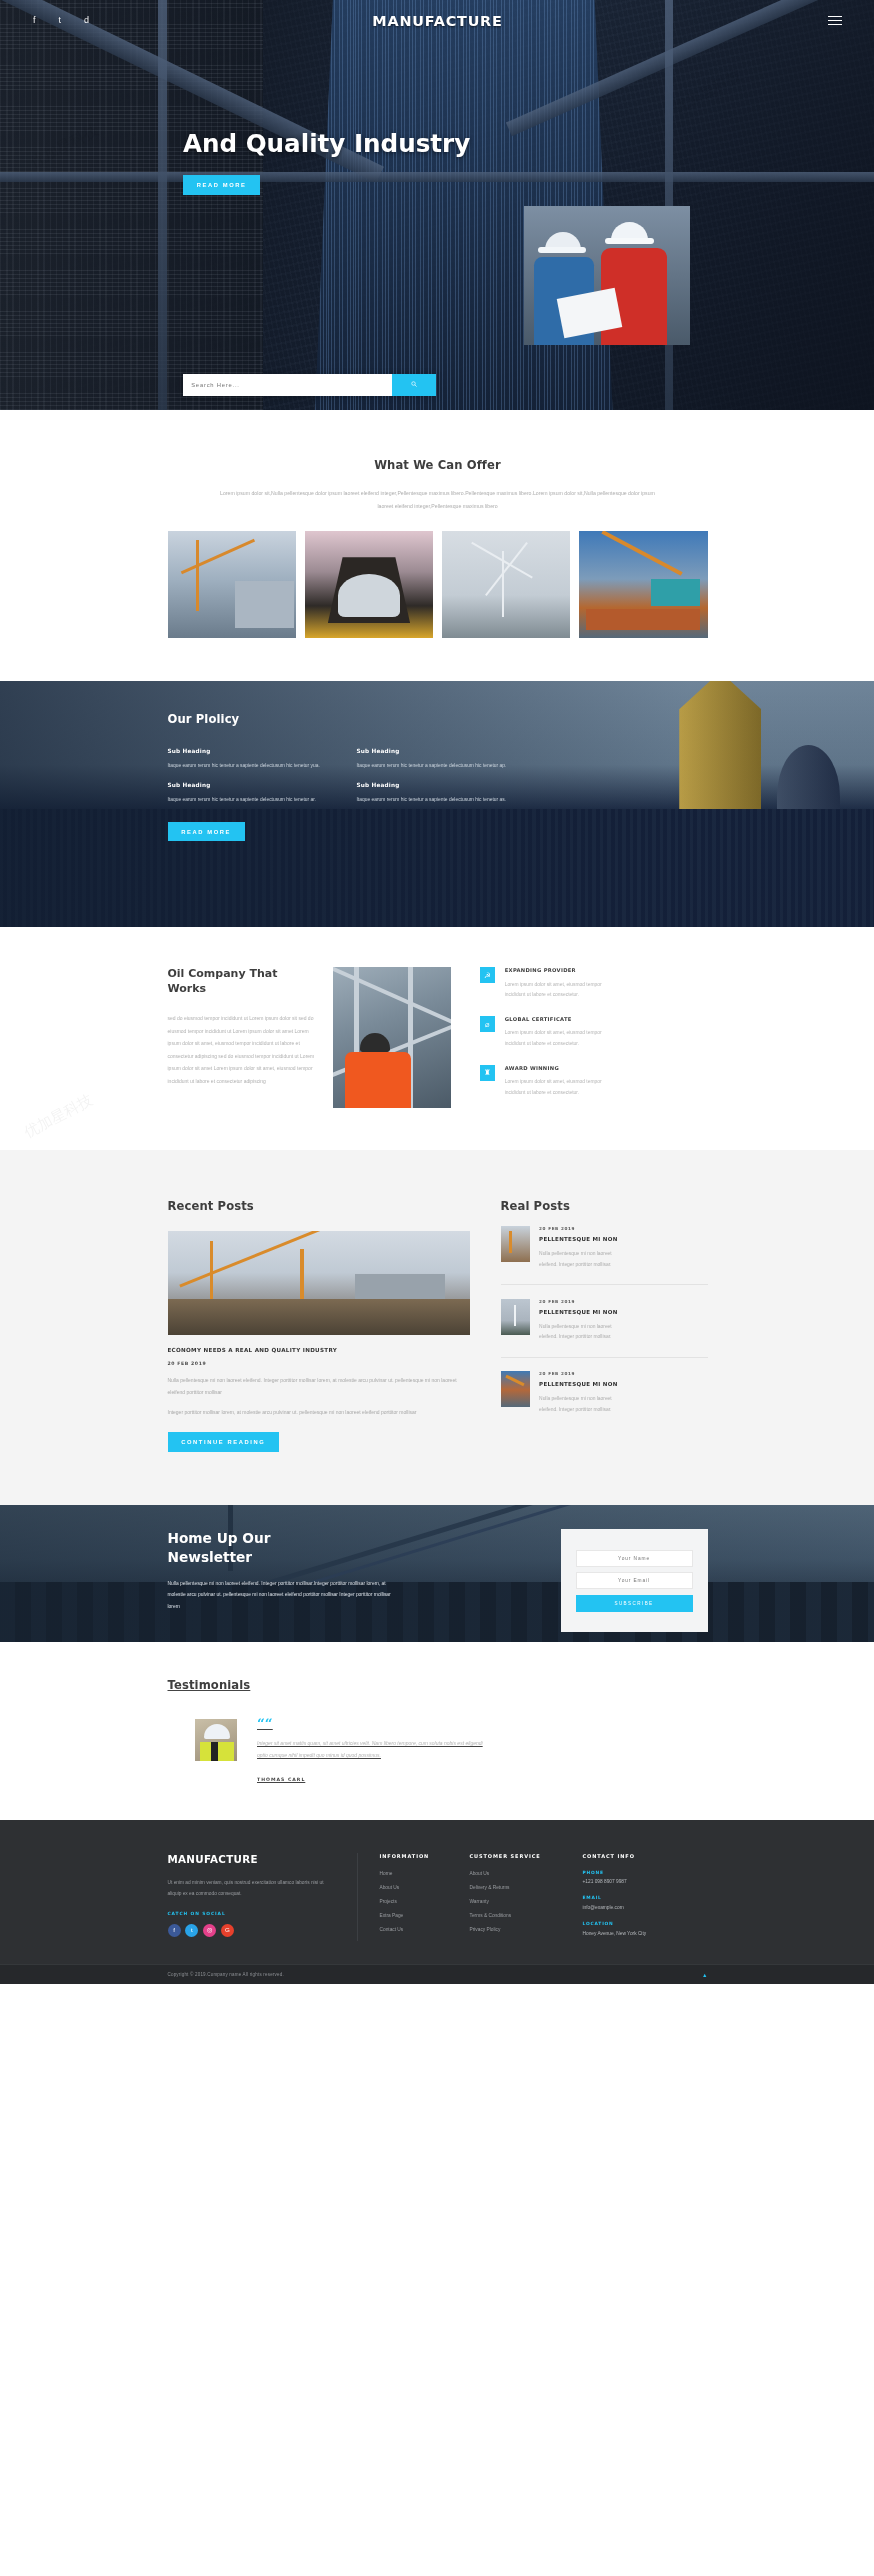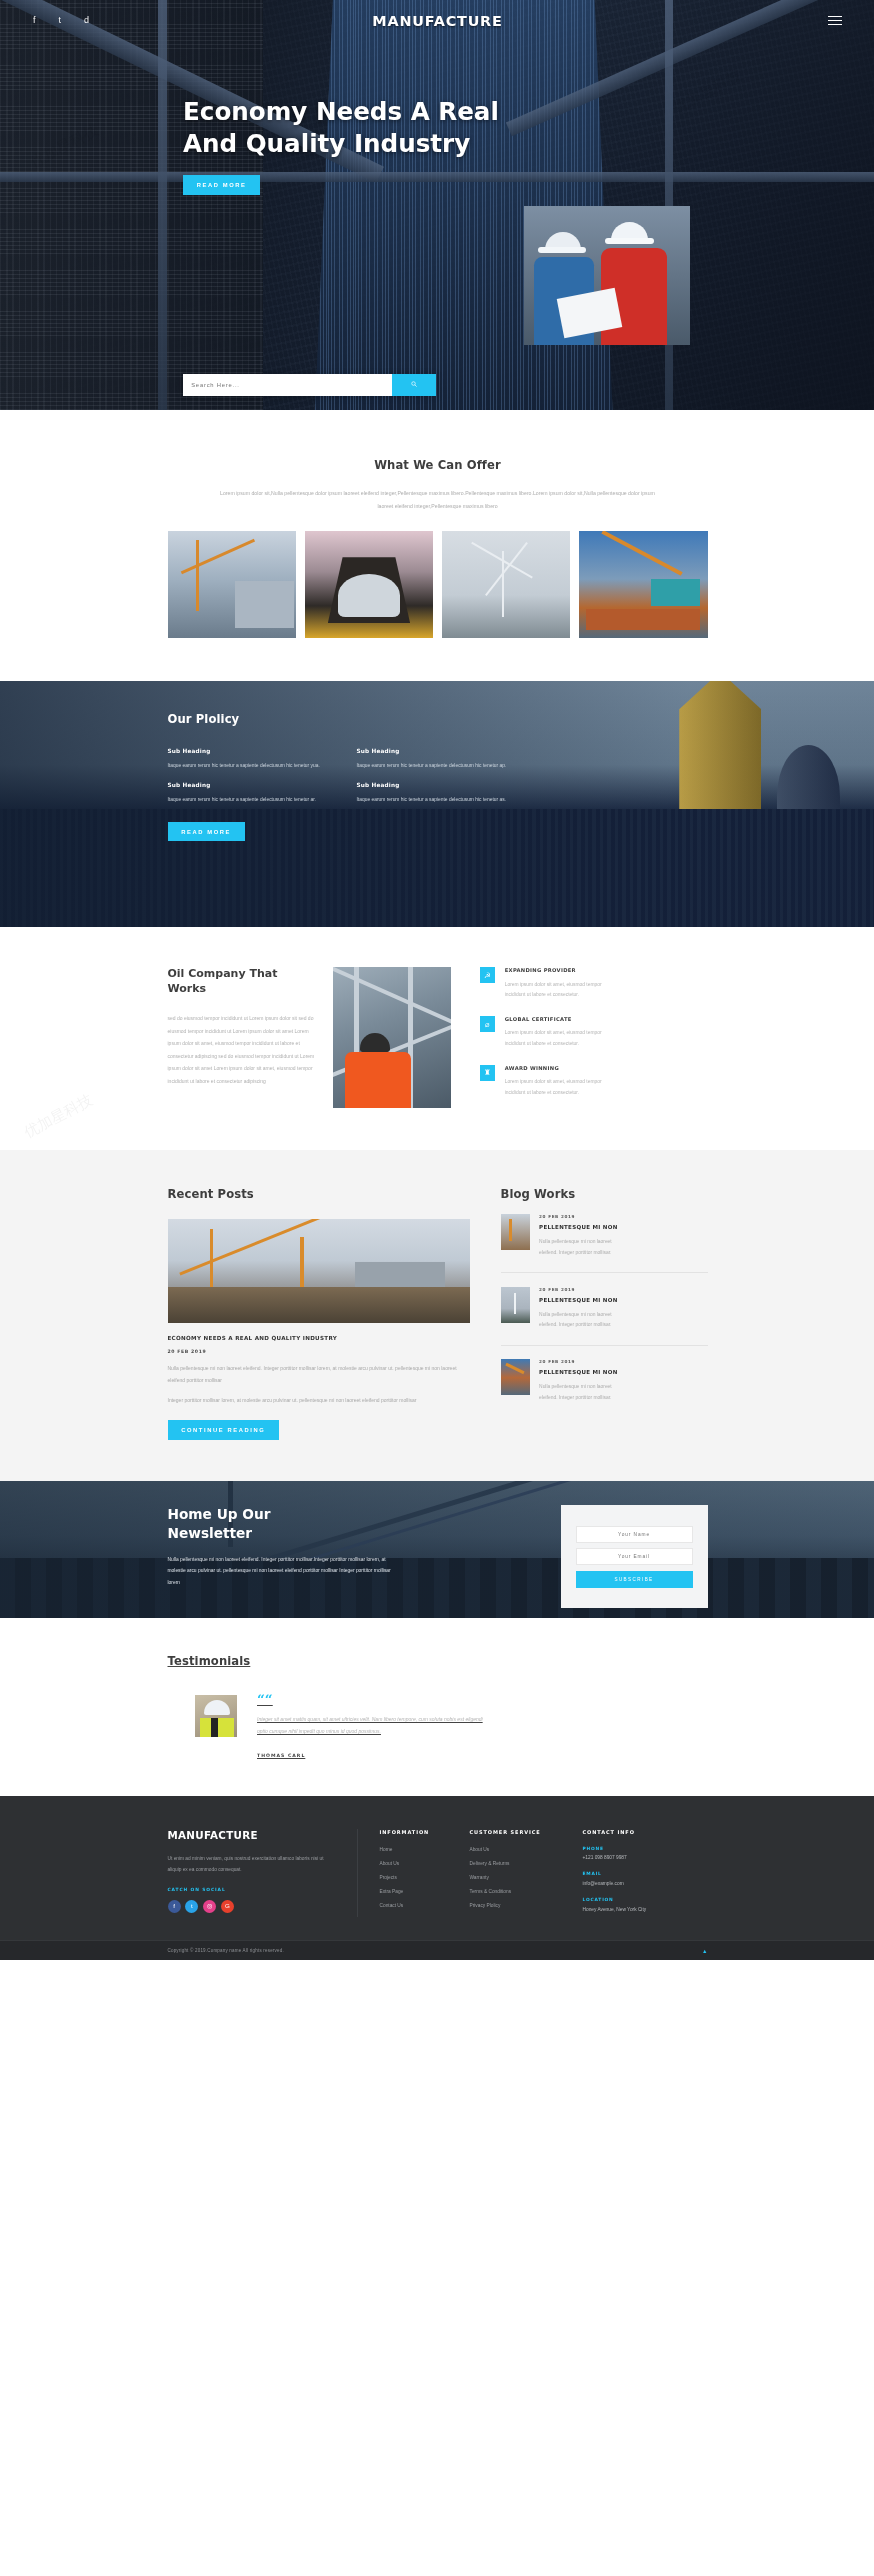--- a/index.html
+++ b/index.html
@@ -127,21 +127,21 @@
   .oil-photo-big .helm{position:absolute;left:27px;top:66px;width:30px;height:19px;border-radius:16.4px 16.4px 2.7px 2.7px;background:#2c2c2c;}
   .oil-photo-big .vest{position:absolute;left:12.3px;top:85px;width:66px;height:57px;background:#f0581f;border-radius:6.8px 6.8px 0 0;}
   .oil-feats{flex:1;padding-left:11px;}
   .feat{display:flex;gap:9.6px;margin-bottom:15px;}
   .feat .ic{width:15.7px;height:15.7px;flex:0 0 15.7px;background:#23c3f2;color:#fff;display:flex;align-items:center;justify-content:center;font-size:7.5px;}
   .feat h5{font-family:"DejaVu Sans",sans-serif;font-weight:bold;font-size:5.2px;color:#3e3e3e;letter-spacing:0.3px;}
   .feat p{margin-top:6.2px;color:#b4b4b4;font-size:4.9px;line-height:2.2;max-width:103px;}
 
   
   .posts{background:#f4f4f4;padding:37px 0 41px;}
-  .posts-wrap{width:540px;margin:0 auto;display:flex;gap:31px;}
+  .posts-wrap{width:540px;margin:12px auto;display:flex;gap:31px;}
   .posts-left{width:302px;}
   .post-img{width:100%;height:104px;margin-top:18px;position:relative;overflow:hidden;
     background:linear-gradient(180deg,#d3dae2 0%,#c0cad4 40%,#8e8e8e 72%,#5e5f60 100%);}
   .post-img .cr{position:absolute;background:#d98b2b;}
   .post-img .cr1{left:14%;top:10%;width:3.4px;height:60%;}
   .post-img .cr2{left:2%;top:22%;width:54%;height:3.4px;transform:rotate(-22deg);}
   .post-img .cr3{left:44%;top:18%;width:3.4px;height:52%;}
   .post-img .bld{position:absolute;left:62%;top:42%;width:30%;height:56%;background:#98a2ab;}
   .post-img .bld2{position:absolute;left:0;top:66%;width:100%;height:34%;background:linear-gradient(180deg,#7c6a52,#4b4235);}
   .post-title{margin-top:12.3px;font-family:"DejaVu Sans",sans-serif;font-weight:bold;font-size:5.6px;color:#353535;letter-spacing:0.3px;}
@@ -246,21 +246,21 @@
       <div class="brand">MANUFACTURE</div>
       <div class="burger">
           <i></i>
           <i></i>
           <i></i>
         </div>
     </div>
 
     <div class="hero-inner">
       <h1 class="hero-title">
-        <span>Economy Needs A Real</span><br>
+        <br>
         <span>And Quality Industry</span>
       </h1>
       <button class="btn-cyan">READ MORE</button>
     </div>
 
     <div class="hero-photo">
       <div class="sky"></div>
         <div class="h1"></div>
         <div class="h2"></div>
       <div class="body1"></div>
@@ -399,21 +399,21 @@
           <div class="bld"></div>
             <div class="bld2"></div>
         </div>
         <div class="post-title">ECONOMY NEEDS A REAL AND QUALITY INDUSTRY</div>
         <div class="post-date">20 FEB 2019</div>
         <p class="post-body">Nulla pellentesque mi non laoreet eleifend. Integer porttitor mollisar lorem, at molestie arcu pulvinar ut. pellentesque mi non laoreet eleifend porttitor mollisar</p>
         <p class="post-body">Integer porttitor mollisar lorem, at molestie arcu pulvinar ut. pellentesque mi non laoreet eleifend porttitor mollisar</p>
         <button class="btn-cyan">CONTINUE READING</button>
       </div>
       <div class="posts-right">
-        <h2 class="h2title">Blog Works</h2>
+        <h2 class="h2title">Real Posts</h2>
         <div class="blog-item">
           <div class="blog-thumb bt1"></div>
           <div class="blog-meta">
             <div class="d">20 FEB 2019</div>
             <div class="t">PELLENTESQUE MI NON</div>
             <div class="p">Nulla pellentesque mi non laoreet eleifend. Integer porttitor mollisar.</div>
           </div>
         </div>
         <div class="blog-item">
           <div class="blog-thumb bt2"></div>

